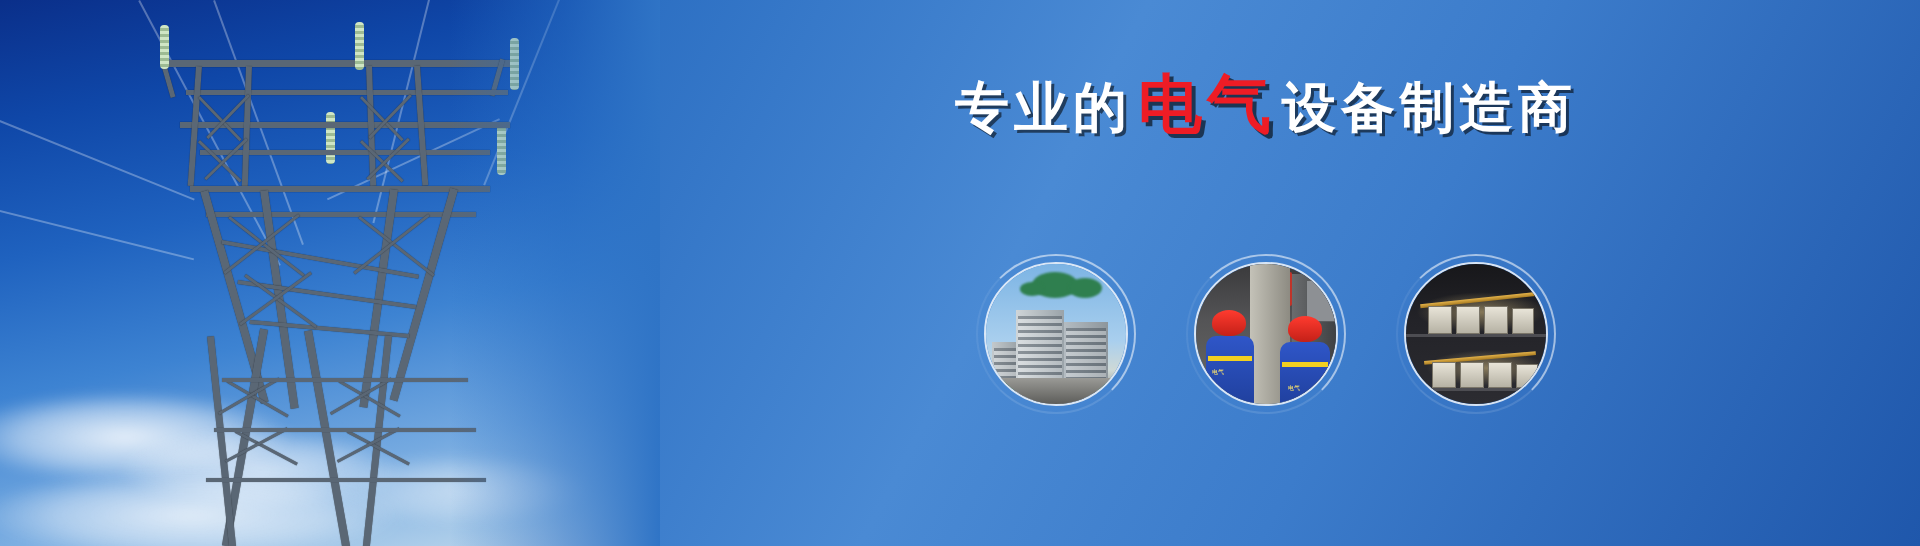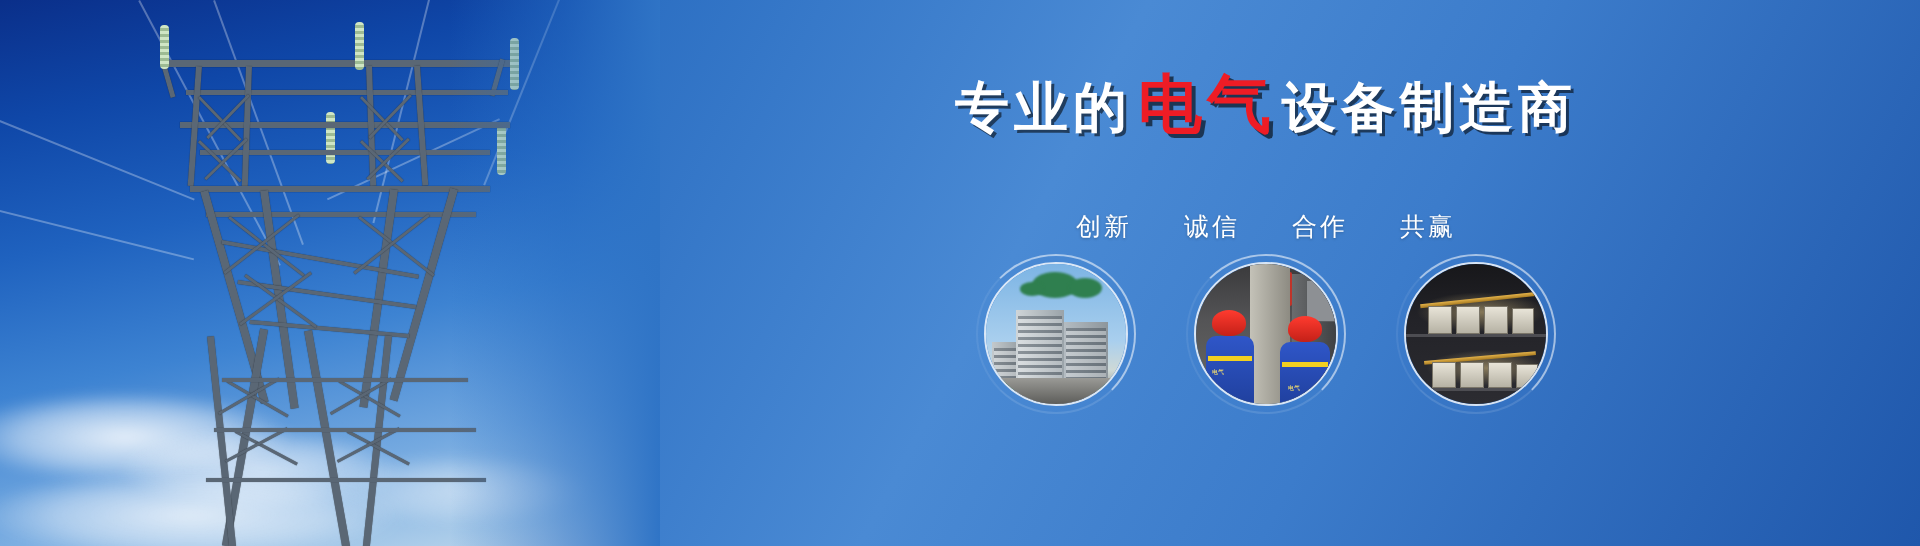--- a/index.html
+++ b/index.html
@@ -294,26 +294,20 @@
     <div class="photo-fade"></div>
   </div>
 
   <div class="content">
 
     <div class="headline">
       <span class="hl-white">专业的</span><span class="hl-red">电气</span><span class="hl-white">设备制造商</span>
     </div>
 
 
-    <div class="keywords">
-      <span class="keyword">创新</span>
-      <span class="keyword">诚信</span>
-      <span class="keyword">合作</span>
-      <span class="keyword">共赢</span>
-    </div>
 
     <div class="circles">
 
       <div class="circle-wrap">
         <div class="ring"></div>
         <div class="circle">
           <div class="img-building">
             <div class="b-green" style="left:46px; top:8px; width:46px; height:26px;"></div>
             <div class="b-green" style="left:82px; top:14px; width:34px; height:20px;"></div>
             <div class="b-green" style="left:34px; top:18px; width:24px; height:14px;"></div>

